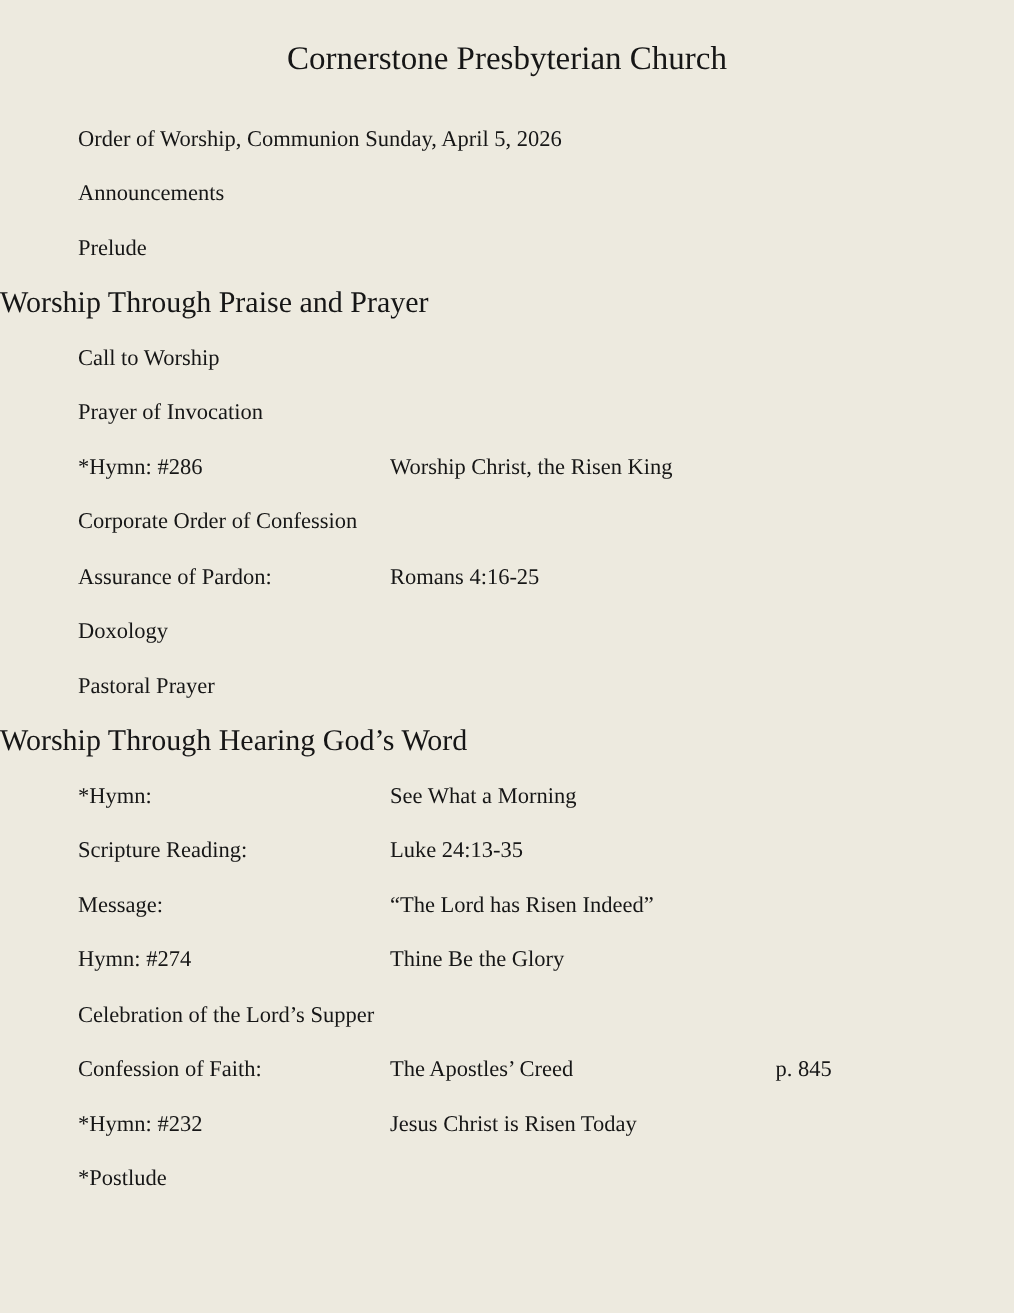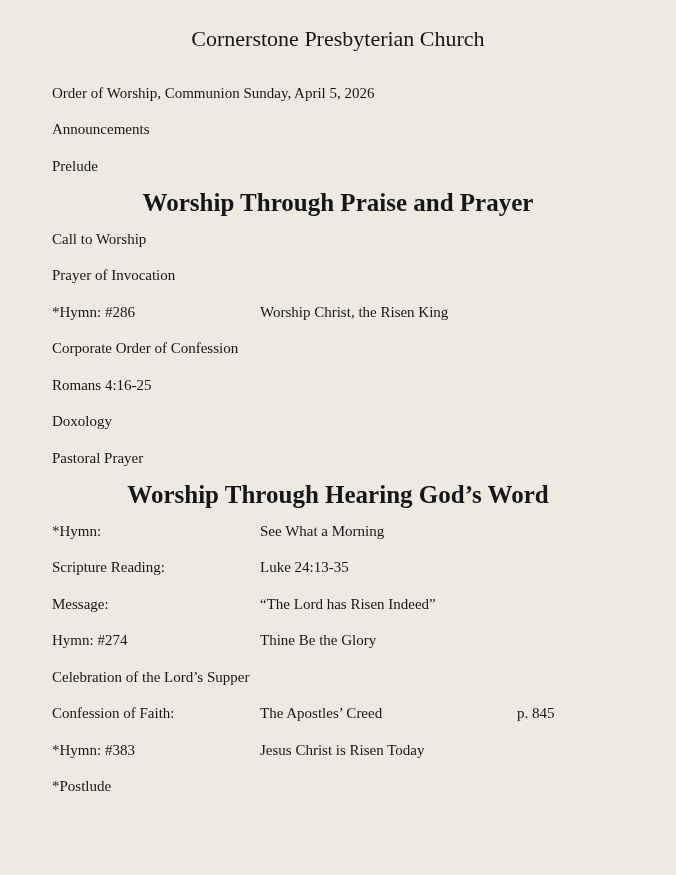--- a/index.html
+++ b/index.html
@@ -33,23 +33,23 @@
   .line {
     height: 36.5px;
     display: flex;
     align-items: center;
     padding-left: 52px;
     font-size: 15px;
     box-sizing: border-box;
   }
   .line.section {
     padding-left: 0;
-    justify-content: center;
-    font-weight: bold;
-    font-size: 25px;
+    justify-content: flex-start;
+    font-weight: normal;
+    font-size: 20px;
   }
   .col-label {
     width: 208px;
     flex-shrink: 0;
   }
   .col-detail {
     width: 257px;
     flex-shrink: 0;
   }
   .col-page {
@@ -92,20 +92,21 @@
     <div class="line">
       <span class="col-label">*Hymn: #286</span>
       <span class="col-detail">Worship Christ, the Risen King</span>
     </div>
 
     <div class="line">
       <span>Corporate Order of Confession</span>
     </div>
 
     <div class="line">
+      <span class="col-label">Assurance of Pardon:</span>
       <span class="col-detail">Romans 4:16-25</span>
     </div>
 
 
     <div class="line">
       <span>Doxology</span>
     </div>
 
     <div class="line">
       <span>Pastoral Prayer</span>
@@ -139,21 +140,21 @@
       <span>Celebration of the Lord’s Supper</span>
     </div>
 
     <div class="line">
       <span class="col-label">Confession of Faith:</span>
       <span class="col-detail">The Apostles’ Creed</span>
       <span class="col-page">p. 845</span>
     </div>
 
     <div class="line">
-      <span class="col-label">*Hymn: #383</span>
+      <span class="col-label">*Hymn: #232</span>
       <span class="col-detail">Jesus Christ is Risen Today</span>
     </div>
 
     <div class="line">
       <span>*Postlude</span>
     </div>
 
   </div>
 </div>
 

